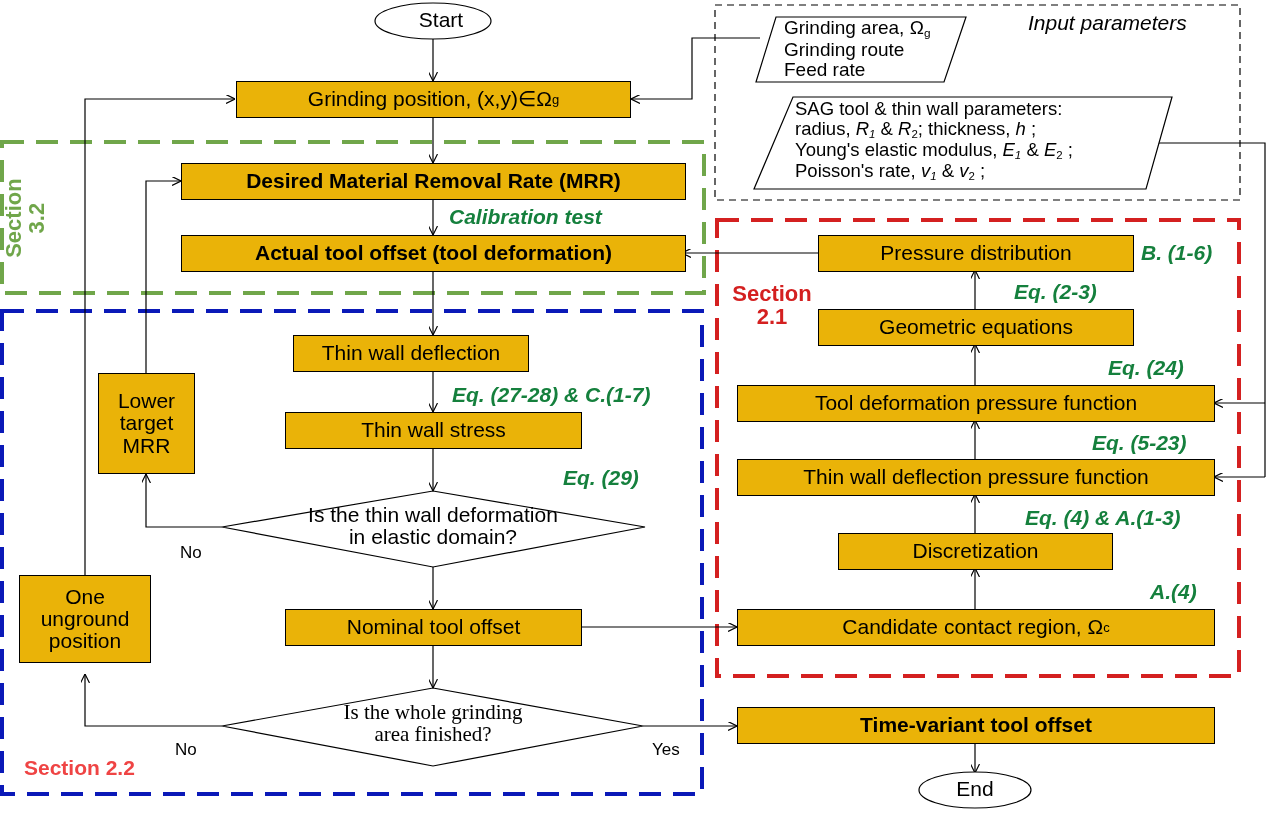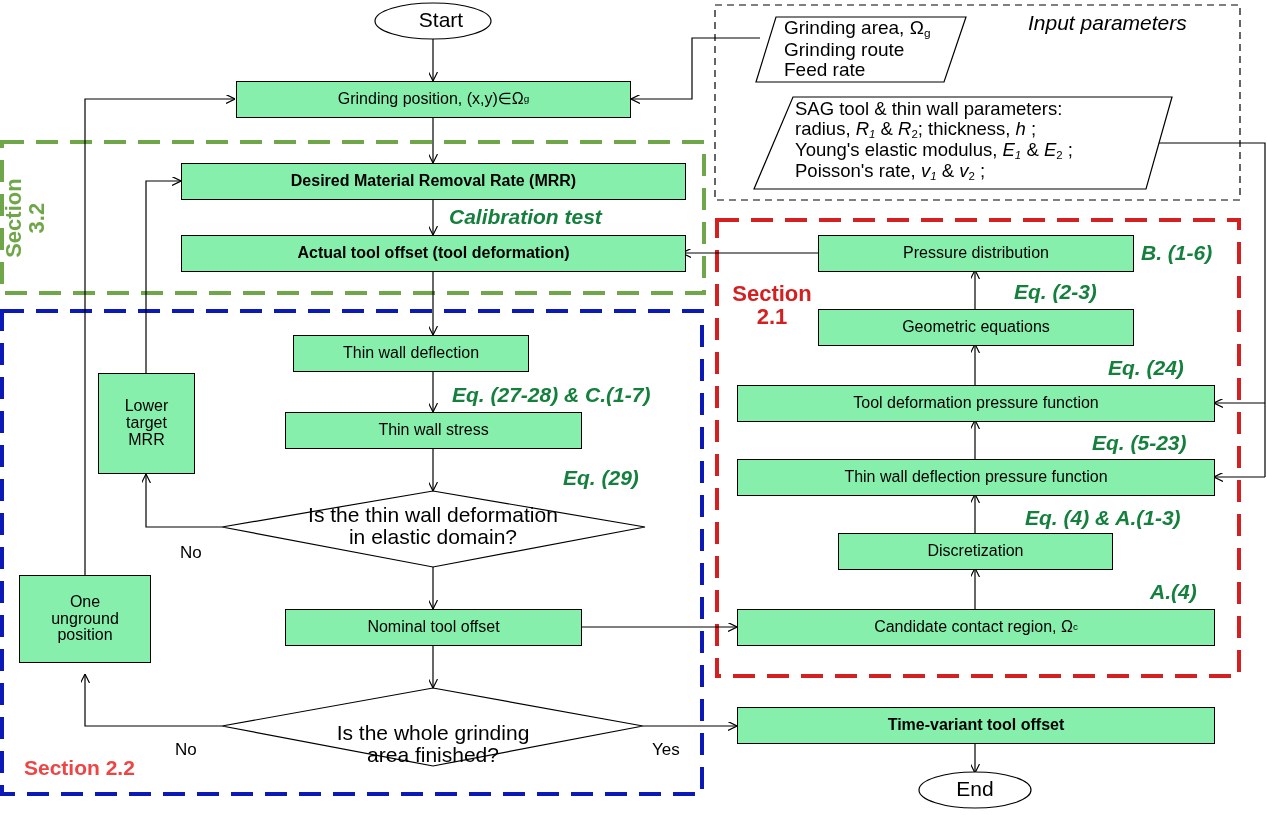--- a/index.html
+++ b/index.html
@@ -1,21 +1,21 @@
 <!DOCTYPE html>
 <html><head>
 <meta charset="utf-8">
 <style>
   html, body { margin:0; padding:0; background:#ffffff; }
   #canvas { position:relative; width:1267px; height:815px; overflow:hidden; background:#fff;
     font-family:"Liberation Sans", sans-serif; color:#000; }
   svg#lines { position:absolute; left:0; top:0; width:1267px; height:815px; }
-  .box { position:absolute; box-sizing:border-box; border:1.3px solid #000; background:#86efac;
+  .box { position:absolute; box-sizing:border-box; border:1.3px solid #000; background:#eab308;
     display:flex; align-items:center; justify-content:center; text-align:center;
-    font-size:16px; line-height:1.05; }
+    font-size:21px; line-height:1.05; }
   .bold { font-weight:bold; }
   .lbl { position:absolute; white-space:nowrap; font-size:21px; line-height:1; }
   .eq { color:#15803d; font-style:italic;font-weight:bold; }
   .small { font-size:17px;margin-top:36px; }
   .txt { position:absolute; text-align:center; font-size:21px; line-height:1.05; white-space:nowrap; }
   .sec-green { color:#70a64a; font-weight:bold; font-size:22px; }
   .sec-red { color:#d42020; font-weight:bold; font-size:22px; }
   .sec-blue { color:#ef4444; font-weight:bold; font-size:21px; }
   sub { font-size:0.62em; vertical-align:-0.25em; }
   i { font-style:italic; }
@@ -121,21 +121,21 @@
 <div class="lbl small" style="left:448px;top:574px;">Yes</div>
 
 <div class="box" style="left:98px;top:373px;width:97px;height:101px;flex-direction:column;">
   <div>Lower</div>
   <div>target</div>
   <div>MRR</div>
 </div>
 
 <div class="box" style="left:285px;top:609px;width:297px;height:37px;">Nominal tool offset</div>
 
-<div class="txt" style="left:250px;top:722px;width:366px;">
+<div class="txt" style="left:250px;top:701px;width:366px;font-family:Liberation Serif, serif;">
   <div>Is the whole grinding</div>
   <div>area finished?</div>
 </div>
 <div class="lbl small" style="left:175px;top:705px;">No</div>
 <div class="lbl small" style="left:652px;top:705px;">Yes</div>
 
 <div class="box" style="left:19px;top:575px;width:132px;height:88px;flex-direction:column;">
   <div>One</div>
   <div>unground</div>
   <div>position</div>

